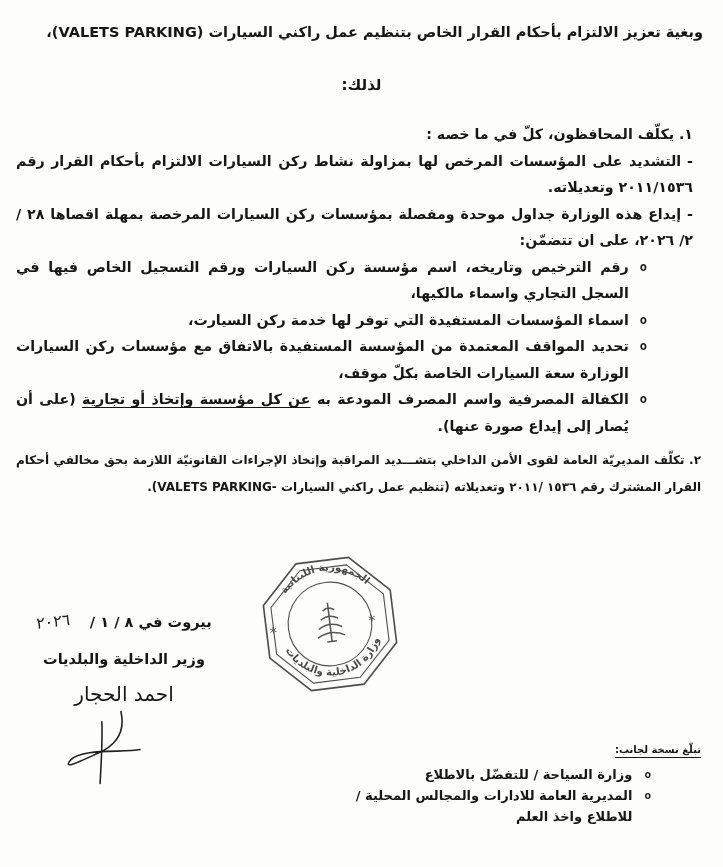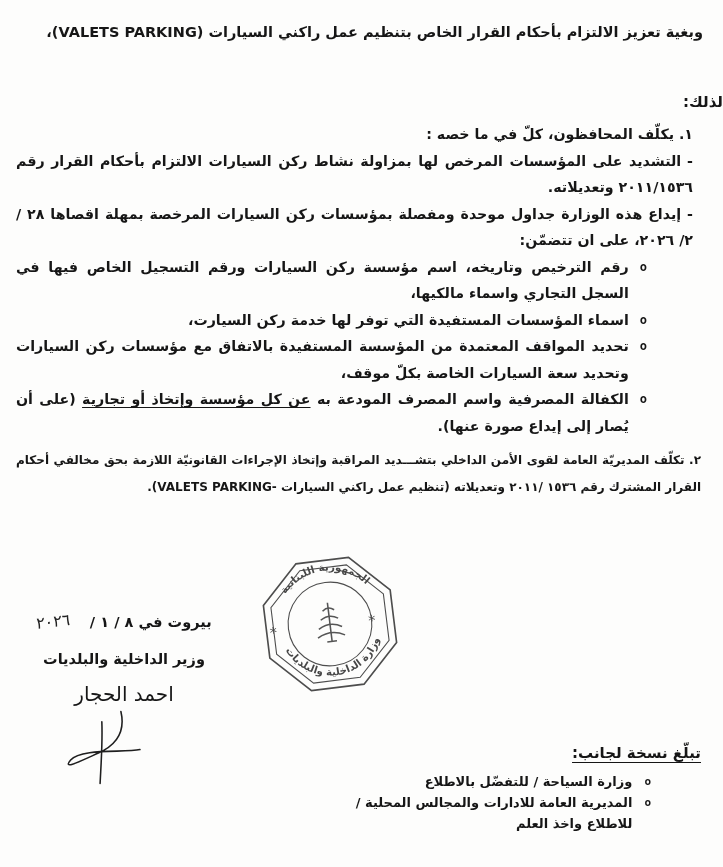--- a/index.html
+++ b/index.html
@@ -7,21 +7,21 @@
   body{
     width:723px;height:867px;position:relative;
     background:#fdfdfc;color:#161616;
     font-family:"DejaVu Sans",sans-serif;
     direction:rtl;overflow:hidden;
   }
   .abs{position:absolute;}
   
   .intro{top:20px;right:20px;left:17px;font-size:14.5px;line-height:24px;font-weight:bold;}
   
-  .therefore{top:93px;left:0;right:0;font-size:15px;font-weight:bold;}
+  .therefore{top:76px;left:0;right:0;text-align:center;font-size:15px;font-weight:bold;}
   
   .article1{top:121px;right:30px;left:16px;font-size:14.2px;line-height:26.5px;}
   .article2{top:447px;right:22px;left:16px;font-size:12px;line-height:27px;}
   .art-head{text-align:right;font-weight:bold;}
   .num{letter-spacing:1px;}
   .dash-item{text-align:justify;text-align-last:right;font-weight:bold;}
   .dash{display:inline-block;margin-left:6px;}
   .bullet{display:flex;gap:11px;padding-right:46px;font-weight:bold;}
   .bullet .marker{flex:0 0 auto;font-size:12px;line-height:26.5px;font-family:"DejaVu Sans Mono",monospace;}
   .bullet .btxt{flex:1 1 auto;text-align:justify;text-align-last:right;}
@@ -32,21 +32,21 @@
   .seal svg{width:100%;height:100%;}
   
   .signature{top:612px;left:10px;width:228px;text-align:center;}
   .sig-date{font-size:14.5px;font-weight:bold;white-space:nowrap;text-align:center;}
   .hand-year{display:inline-block;transform:rotate(-7deg) skewX(-6deg);font-size:16px;font-weight:normal;color:#222;margin-right:14px;}
   .sig-title{font-size:14.5px;font-weight:bold;margin-top:20px;}
   .sig-name{font-size:20px;font-weight:normal;margin-top:15px;}
   .sig-draw{margin:2px 88px 0 auto;width:105px;height:78px;}
   
   .distribution{top:744px;right:22px;width:360px;}
-  .dist-head{font-size:15px;font-weight:bold;text-decoration:underline;text-underline-offset:4px;text-align:right;}
+  .dist-head{font-size:10px;font-weight:bold;text-decoration:underline;text-underline-offset:4px;text-align:right;}
   .dist-items{margin-top:9px;}
   .dist-item{display:flex;gap:12px;padding-right:50px;font-size:13px;line-height:21px;font-weight:bold;}
   .dist-item .marker{flex:0 0 auto;font-size:11px;font-family:"DejaVu Sans Mono",monospace;}
   .seal-text{font-size:10.5px;fill:#474747;font-weight:bold;}
 </style>
 </head>
 <body>
 
 <div class="abs intro">وبغية تعزيز الالتزام بأحكام القرار الخاص بتنظيم عمل راكني السيارات (VALETS PARKING)،</div>
 
@@ -66,21 +66,21 @@
   <div class="bullet">
     <span class="marker">o</span>
     <div class="btxt">رقم الترخيص وتاريخه، اسم مؤسسة ركن السيارات ورقم التسجيل الخاص فيها في السجل التجاري واسماء مالكيها،</div>
   </div>
   <div class="bullet">
     <span class="marker">o</span>
     <div class="btxt">اسماء المؤسسات المستفيدة التي توفر لها خدمة ركن السيارت،</div>
   </div>
   <div class="bullet">
     <span class="marker">o</span>
-    <div class="btxt">تحديد المواقف المعتمدة من المؤسسة المستفيدة بالاتفاق مع مؤسسات ركن السيارات وتحديد سعة السيارات الخاصة بكلّ موقف،</div>
+    <div class="btxt">تحديد المواقف المعتمدة من المؤسسة المستفيدة بالاتفاق مع مؤسسات ركن السيارات الوزارة سعة السيارات الخاصة بكلّ موقف،</div>
   </div>
   <div class="bullet">
     <span class="marker">o</span>
     <div class="btxt"><span>الكفالة المصرفية واسم المصرف المودعة به </span><span class="u">عن كل مؤسسة وإتخاذ أو تجارية</span><span> (على أن يُصار إلى إيداع صورة عنها).</span></div>
   </div>
 </div>
 
 <div class="abs article2">
   <div class="a2-body">
     <span class="num">٢.</span>

